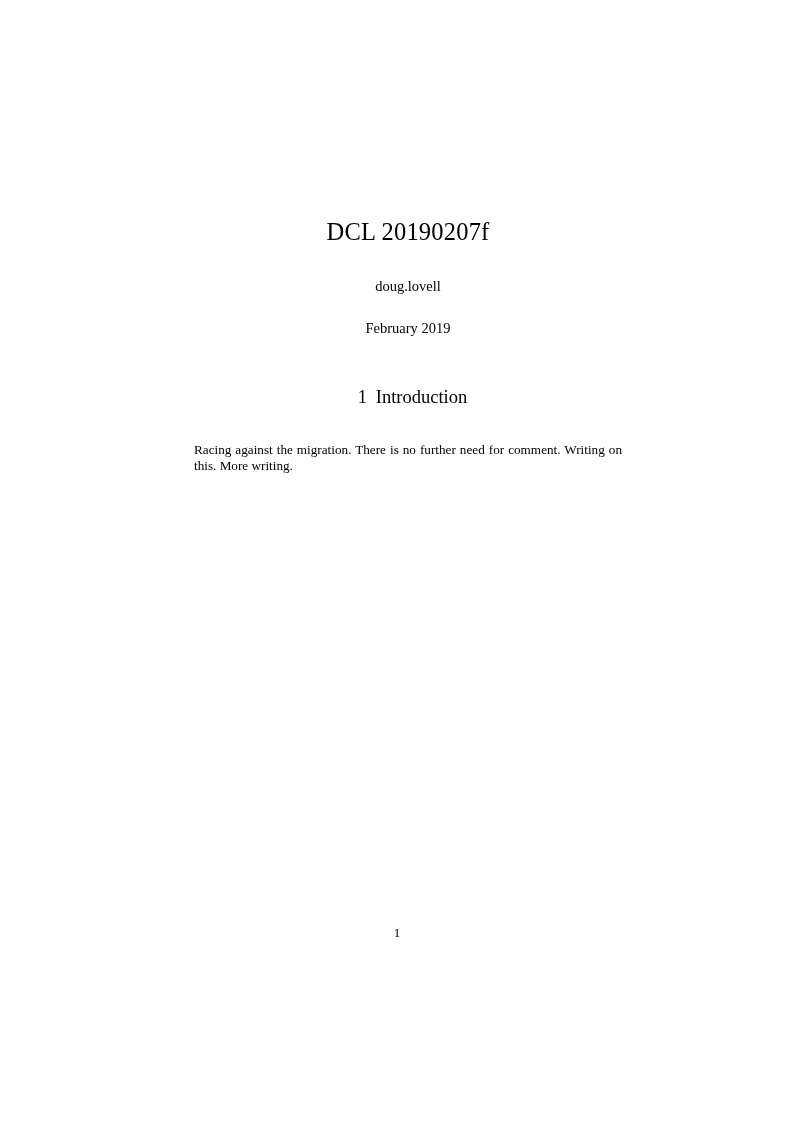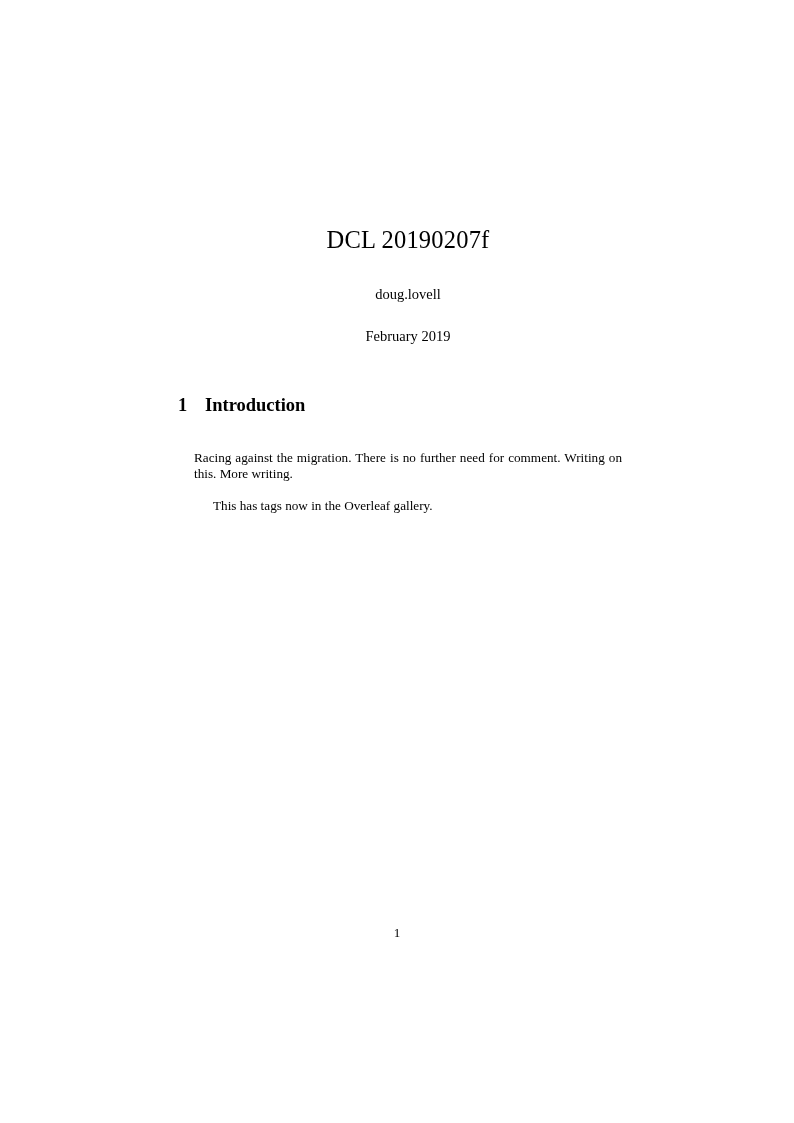--- a/index.html
+++ b/index.html
@@ -12,21 +12,21 @@
     width: 794px;
     height: 1123px;
     background: #ffffff;
     font-family: "Liberation Serif", "DejaVu Serif", serif;
     color: #000000;
     overflow: hidden;
   }
   .content {
     position: absolute;
     left: 178px;
-    top: 16px;
+    top: 8px;
     width: 460px;
   }
   .doc-title {
     margin: 0;
     padding-top: 210px;
     text-align: center;
     font-size: 24.5px;
     font-weight: normal;
     letter-spacing: 0.2px;
   }
@@ -41,22 +41,22 @@
     margin: 8px;
     padding-top: 17px;
     text-align: center;
     font-size: 14.5px;
     font-weight: normal;
   }
   .section-heading {
     margin: 0;
     padding-top: 42px;
     font-size: 18.5px;
-    font-weight: bold;
-    text-align: left;
+    font-weight: normal;
+    text-align: center;
   }
   .section-heading .sec-num {
     display: inline-block;
     min-width: 27px;
   }
   .para {
     margin: 16px;
     font-size: 13.2px;
     line-height: 1.22;
     text-align: justify;
@@ -88,18 +88,17 @@
     <p class="doc-author">doug.lovell</p>
 
     <p class="doc-date">February 2019</p>
 
     <h2 class="section-heading">
       <span class="sec-num">1</span><span>Introduction</span>
     </h2>
 
     <p class="para first">Racing against the migration. There is no further need for comment. Writing on this. More writing.</p>
 
-    <p class="para indent">This has tags now in the Overleaf gallery.</p>
 
   </div>
 
   <div class="page-number">1</div>
 </div>
 
 </body></html>

